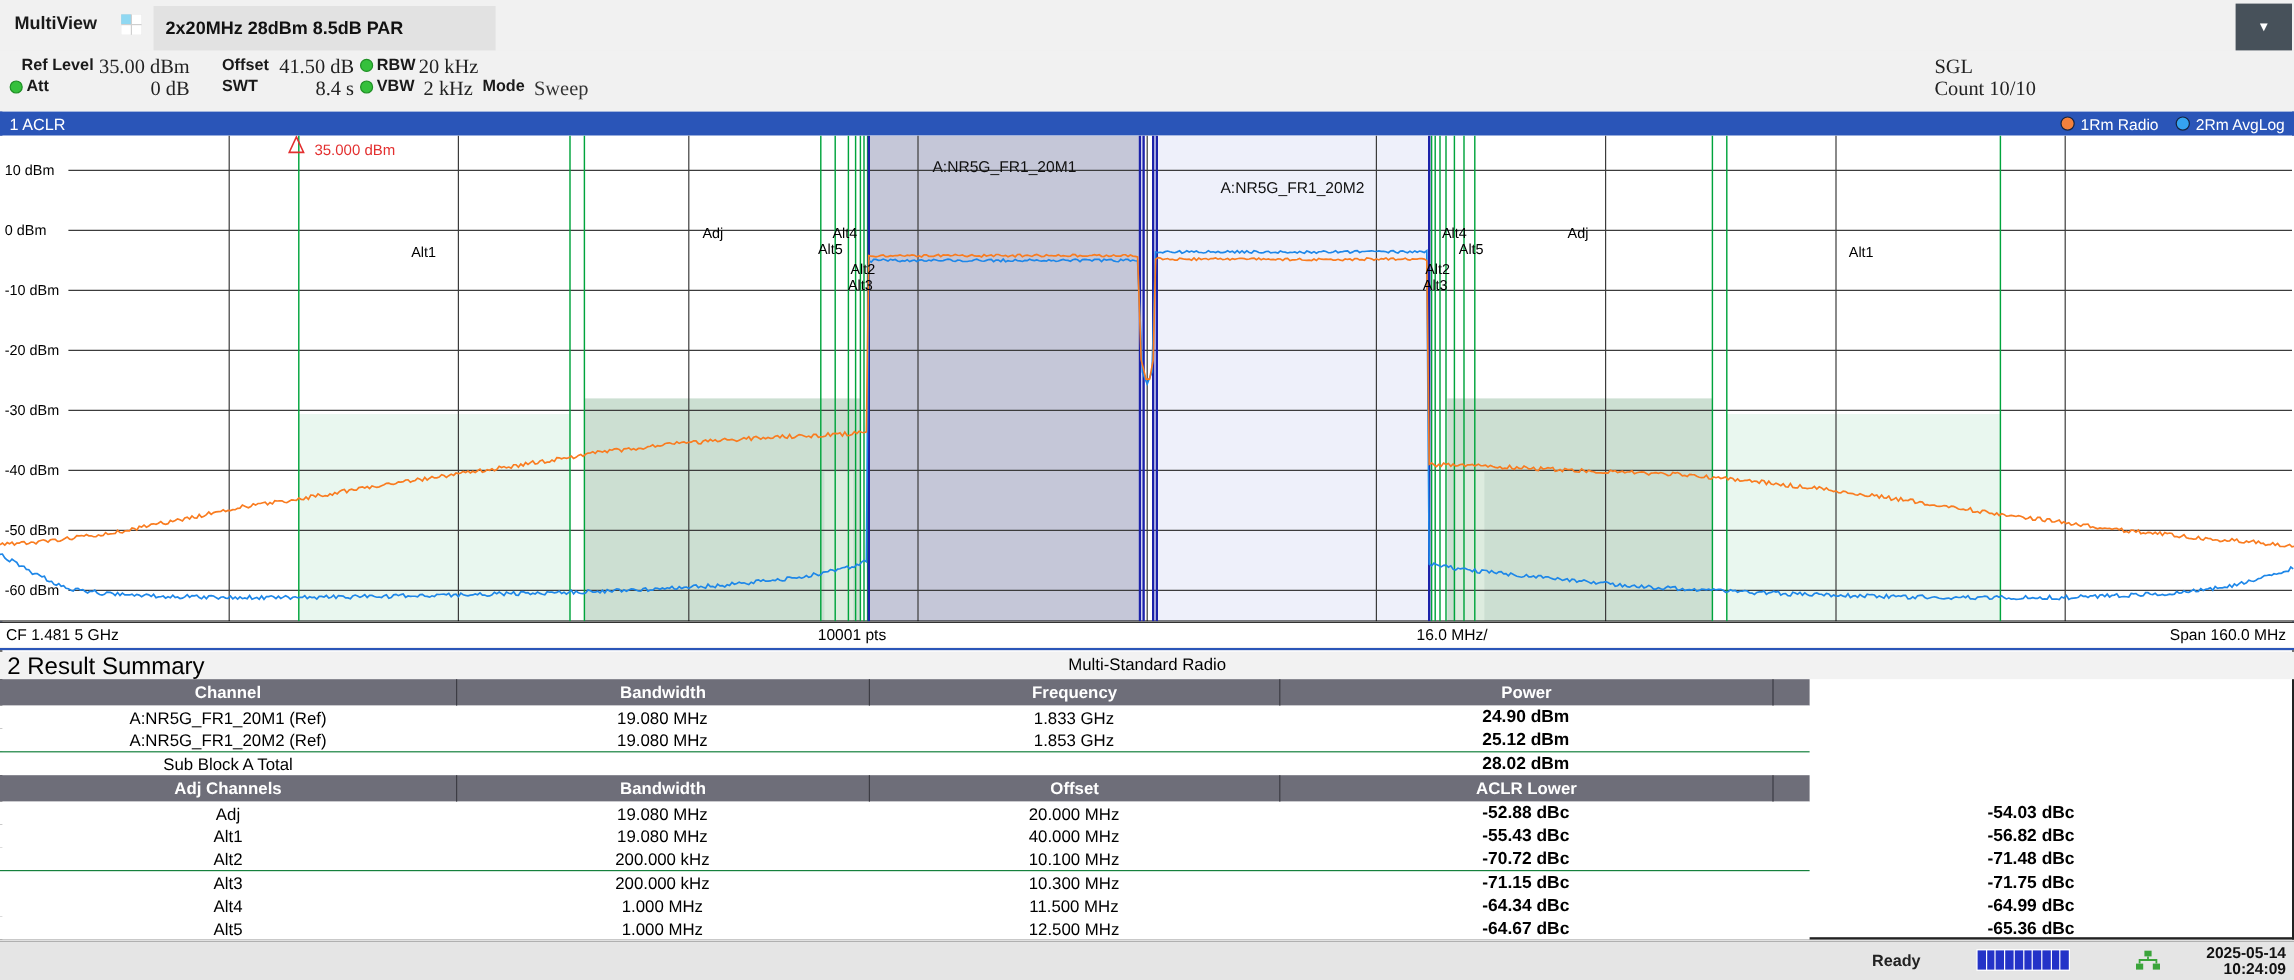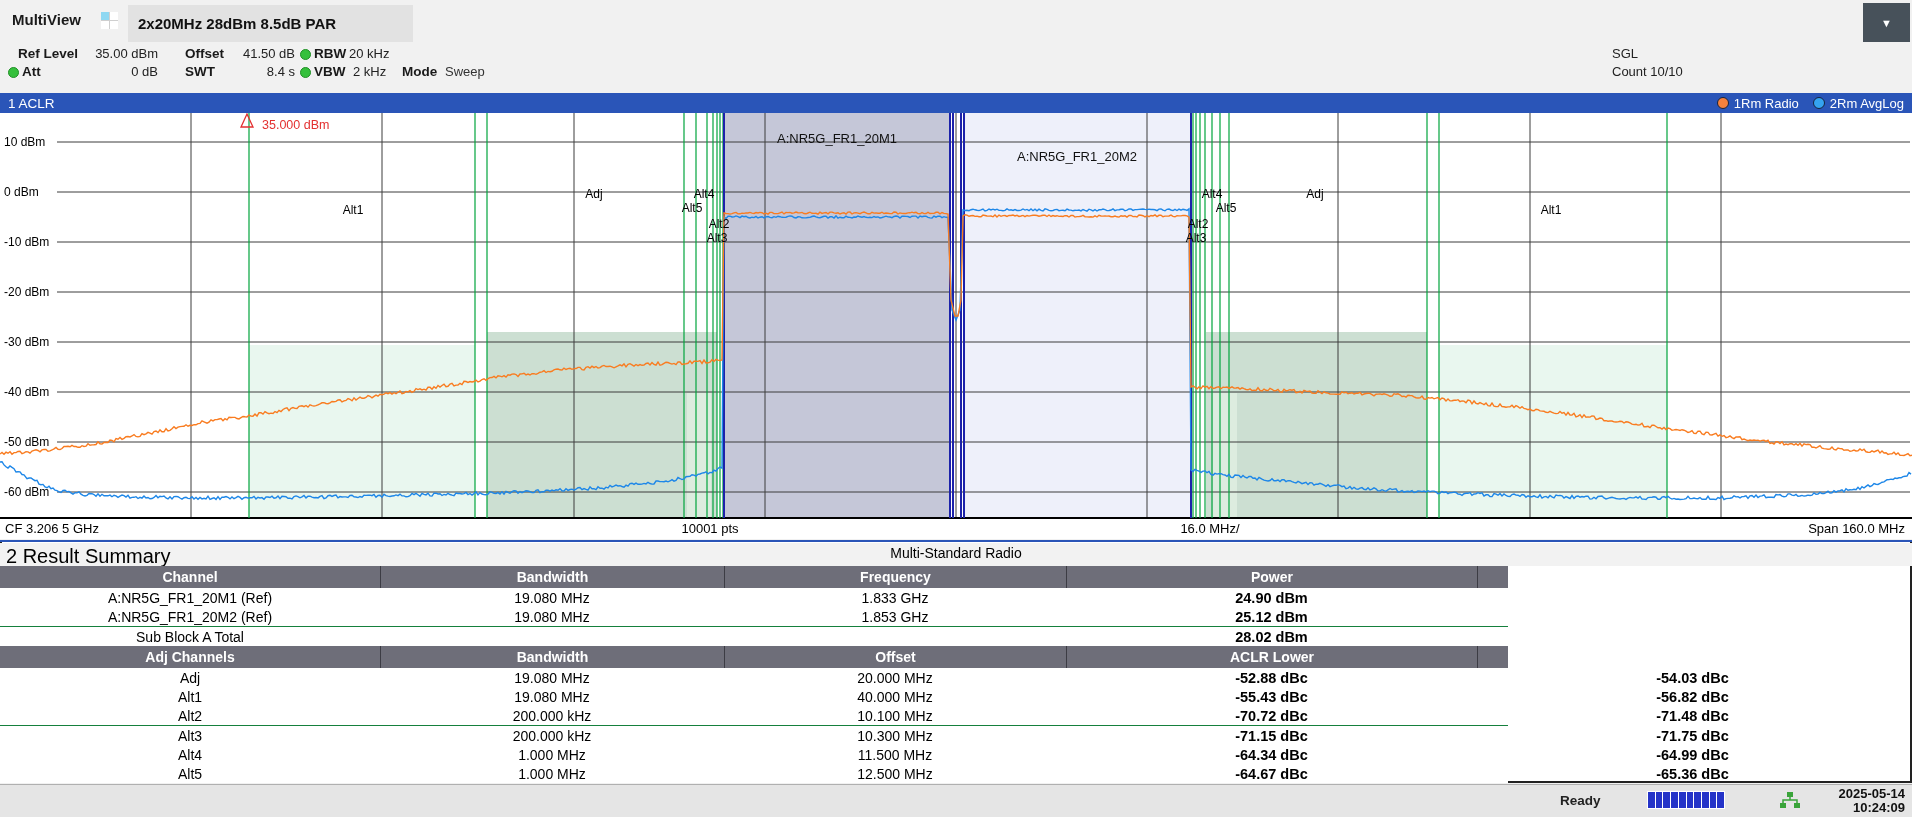--- a/index.html
+++ b/index.html
@@ -11,21 +11,21 @@
   #multiview{left:12px;top:11px;font-size:15px;font-weight:bold;color:#1a1a1a;}
   #mv-icon{left:101px;top:12px;width:17px;height:17px;background:#cfcfcf;}
   #mv-icon .q{position:absolute;width:8px;height:8px;}
   #active-tab{left:128px;top:5px;width:285px;height:37px;background:#e2e2e2;
               display:flex;align-items:center;padding-left:10px;box-sizing:border-box;}
   #active-tab span{font-size:15px;font-weight:bold;color:#111;}
   #win-menu-btn{left:1863px;top:3px;width:47px;height:39px;background:#47515a;color:#fff;
                 display:flex;align-items:center;justify-content:center;font-size:11px;}
   
   .hlabel{font-size:13.5px;font-weight:bold;color:#1a1a1a;white-space:nowrap;}
-  .hvalue{font-size:13px;color:#222;white-space:nowrap;}
+  .hvalue{font-size:17px;color:#222;white-space:nowrap;font-family:Liberation Serif, serif;}
   .led{width:9px;height:9px;border-radius:50%;background:#35c03c;border:1px solid #1f8f25;}
   
   #win1{left:0;top:93px;width:1912px;height:445px;background:#fff;
         border-left:2px solid #27459c;border-right:2px solid #27459c;box-sizing:border-box;}
   #win1-bar{left:0;top:93px;width:1912px;height:20px;background:#2a55b8;color:#fff;
             display:flex;align-items:center;}
   #win1-title{margin-left:8px;font-size:13.5px;}
   #legend{position:absolute;right:8px;top:0;height:20px;display:flex;align-items:center;gap:14px;}
   .leg-item{display:flex;align-items:center;gap:5px;color:#fff;font-size:13px;}
   .leg-dot{width:10px;height:10px;border-radius:50%;border:1px solid #16233f;}
@@ -200,21 +200,21 @@
         <text x="1198" y="228" font-size="12" fill="#000" text-anchor="middle">Alt2</text>
         <text x="1196" y="242" font-size="12" fill="#000" text-anchor="middle">Alt3</text>
         <text x="1315" y="198" font-size="12" fill="#000" text-anchor="middle">Adj</text>
         <text x="1551" y="214" font-size="12" fill="#000" text-anchor="middle">Alt1</text>
         <path d="M247,114 L241,127 L253,127 Z" fill="none" stroke="#e33030" stroke-width="1.3"></path>
         <text x="262" y="129" font-size="12.5" fill="#e33030">35.000 dBm</text>
       </svg>
   </div>
 
   <div id="cf-row" class="abs">
-    <span class="abs" style="left:5px;">CF 3.206 5 GHz</span>
+    <span class="abs" style="left:5px;">CF 1.481 5 GHz</span>
     <span class="abs" style="left:655px;width:110px;text-align:center;">10001 pts</span>
     <span class="abs" style="left:1155px;width:110px;text-align:center;">16.0 MHz/</span>
     <span class="abs" style="left:1705px;width:200px;text-align:right;">Span 160.0 MHz</span>
   </div>
 
   <div id="win2-topline" class="abs"></div>
   <div id="win2" class="abs"></div>
   <div id="win2-titlerow" class="abs"></div>
   <span id="win2-subtitle" class="abs">Multi-Standard Radio</span>
   <span id="win2-title" class="abs">2 Result Summary</span>

